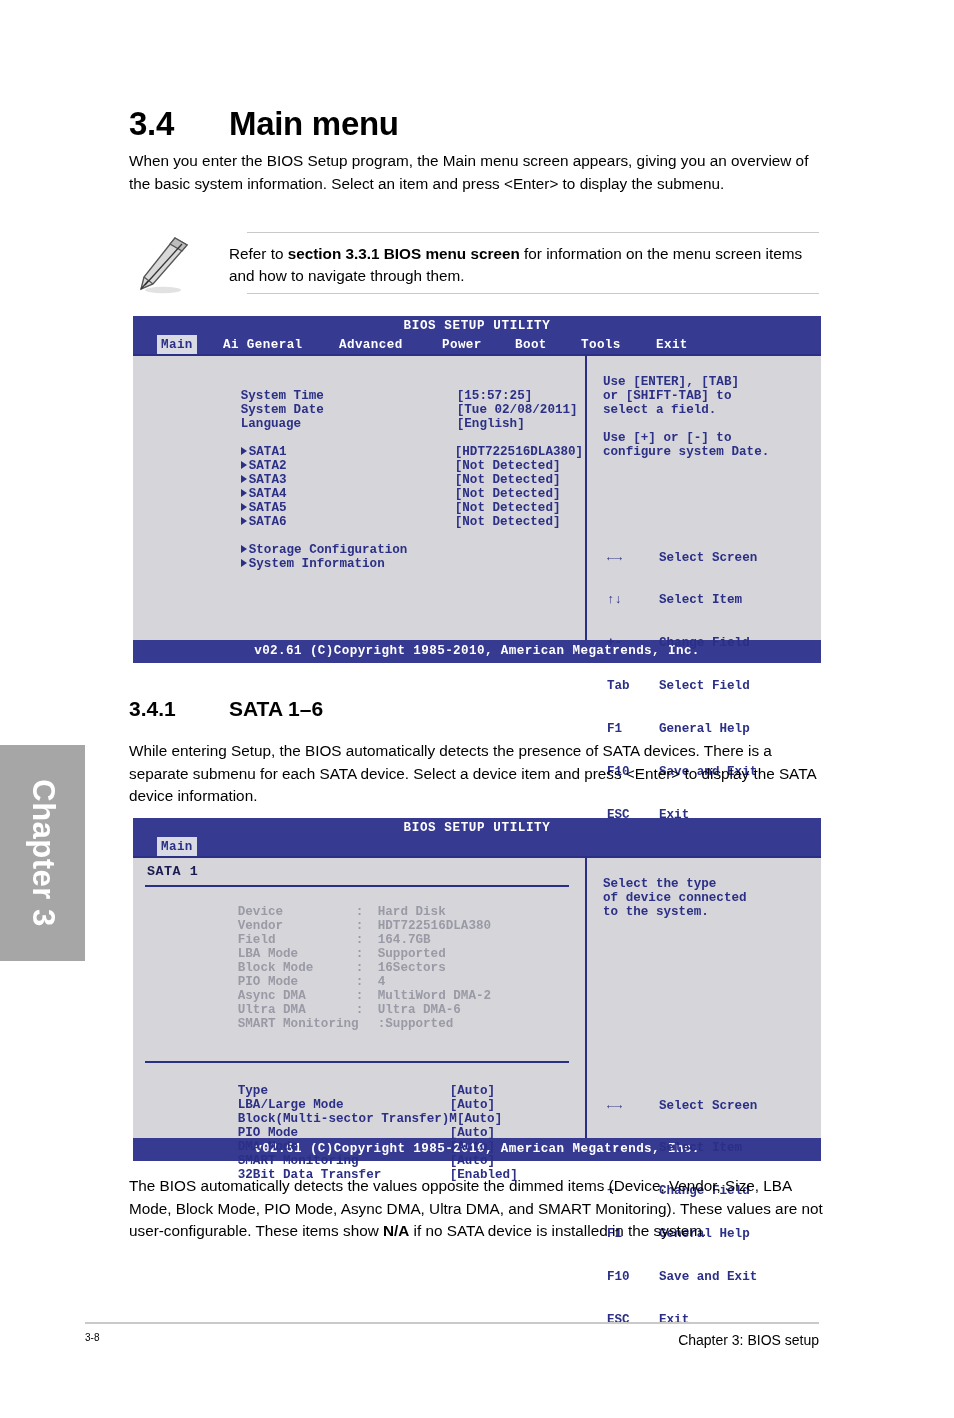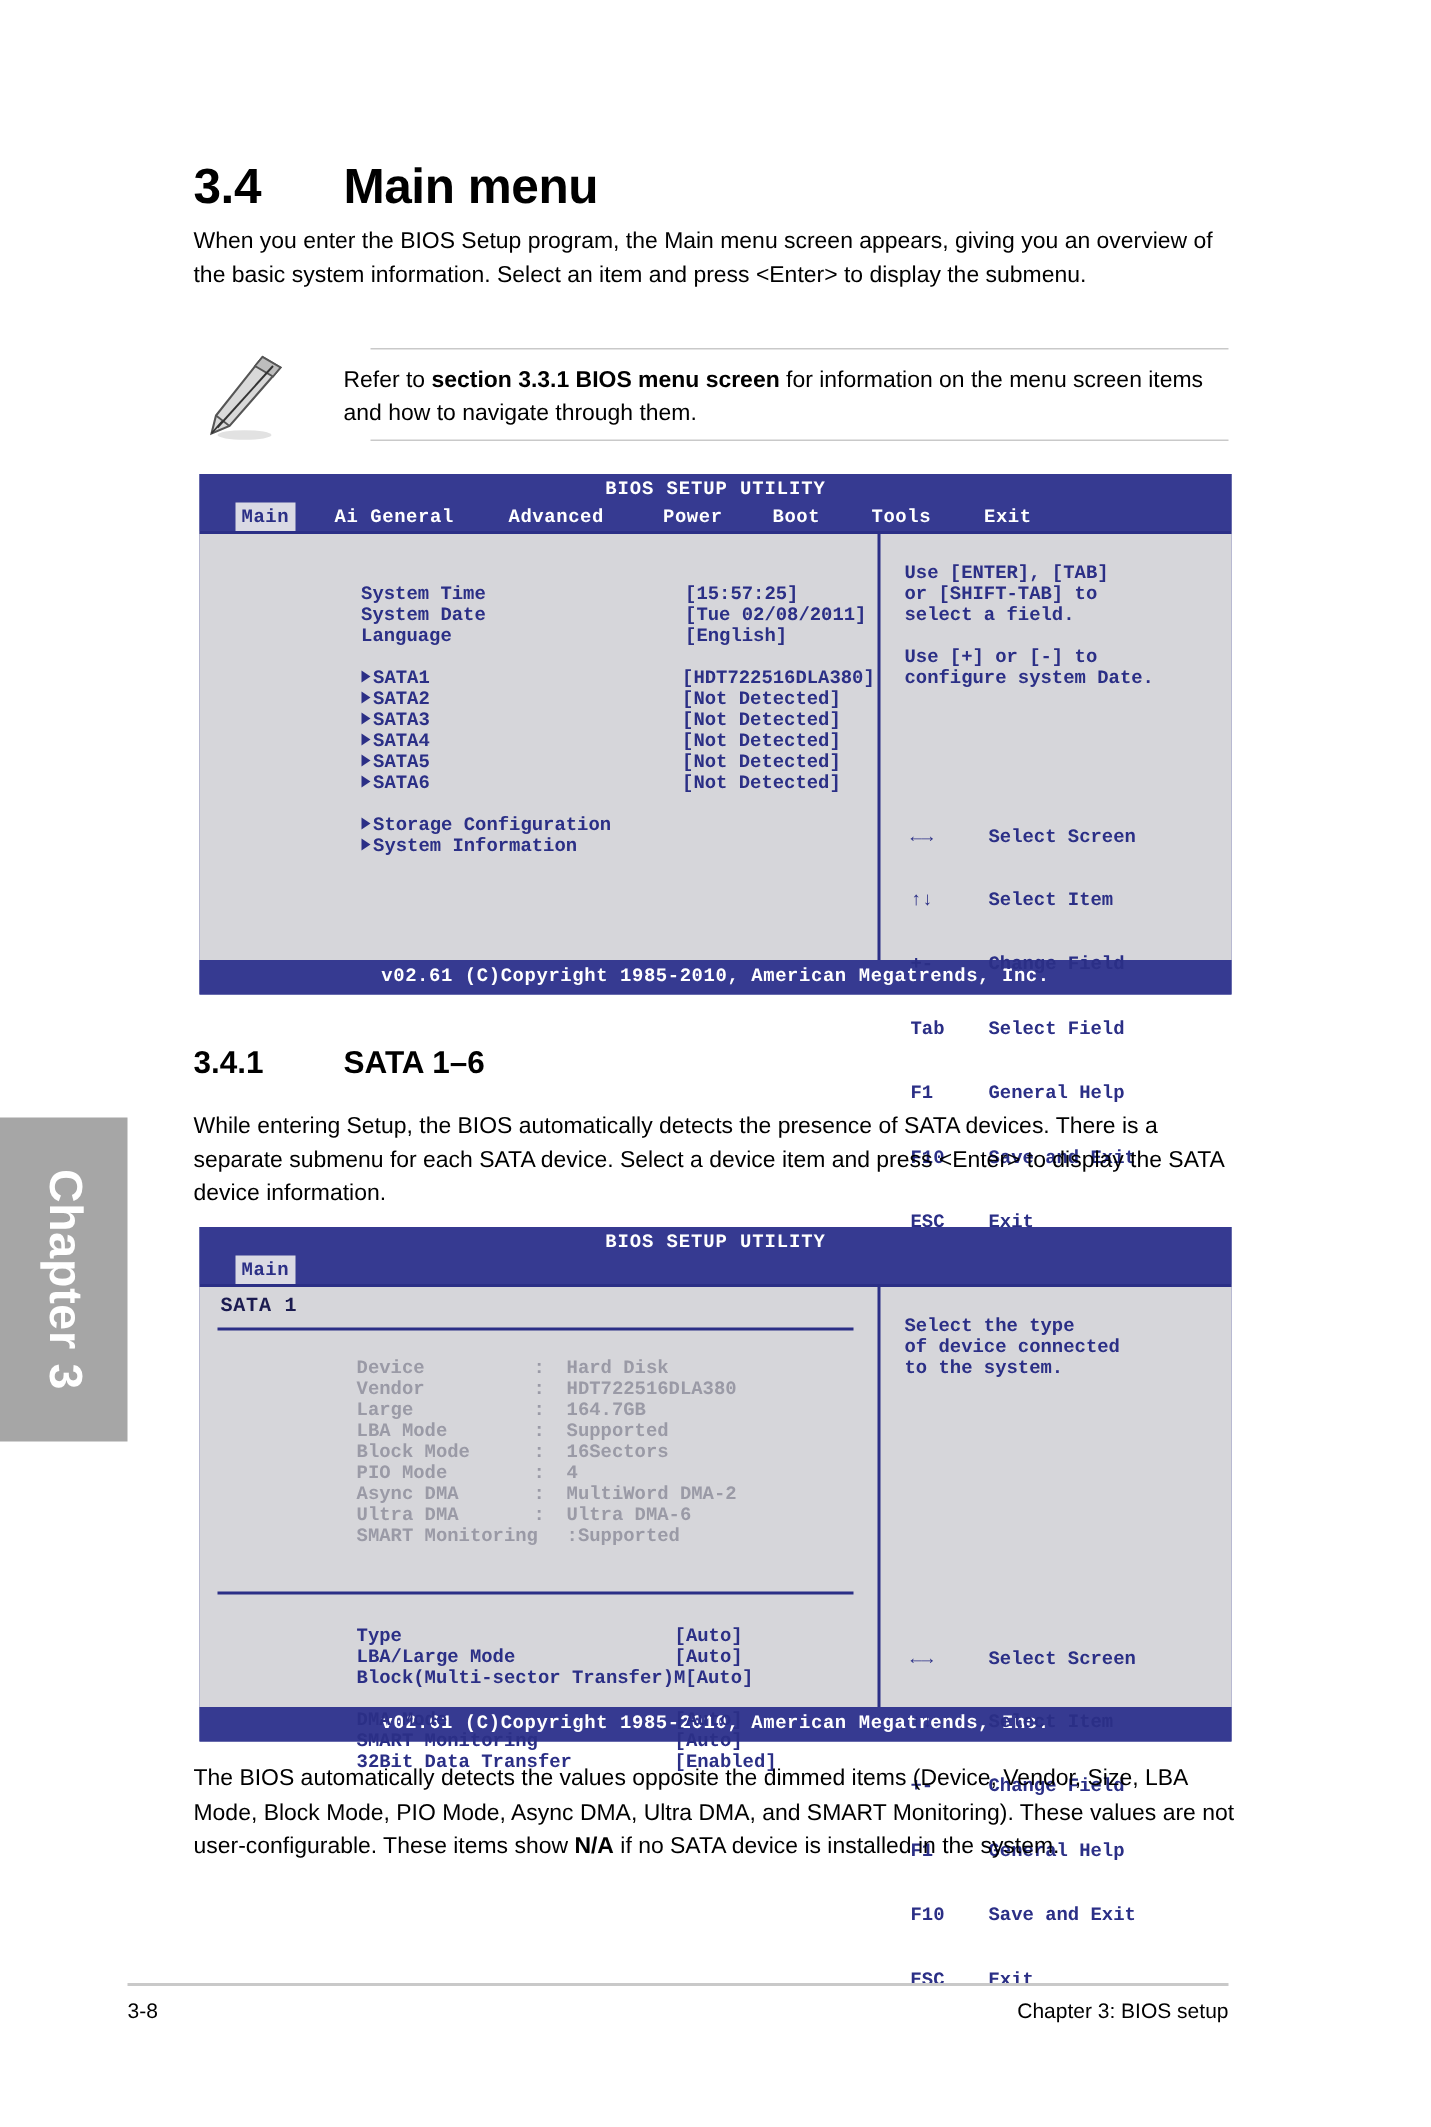--- a/index.html
+++ b/index.html
@@ -280,21 +280,21 @@
     left: 85px;
     top: 1322px;
     width: 734px;
     height: 1.5px;
     background: #c9c9c9;
   }
   .page-number {
     position: absolute;
     left: 85px;
     top: 1332px;
-    font-size: 14px;
+    font-size: 10px;
   }
   .page-footer-right {
     position: absolute;
     left: 419px;
     top: 1332px;
     width: 400px;
     text-align: right;
     font-size: 14px;
   }
 
@@ -433,21 +433,21 @@
           <div class="sata-header">SATA 1</div>
           <div class="sata-rule"></div>
 
           <div class="dim-row" style="left:14px; top:33px;">
             <span style="display:inline-block;width:118px;">Device</span><span style="display:inline-block;width:22px;">:</span><span>Hard Disk</span>
           </div>
           <div class="dim-row" style="left:14px; top:47px;">
             <span style="display:inline-block;width:118px;">Vendor</span><span style="display:inline-block;width:22px;">:</span><span>HDT722516DLA380</span>
           </div>
           <div class="dim-row" style="left:14px; top:61px;">
-            <span style="display:inline-block;width:118px;">Large</span><span style="display:inline-block;width:22px;">:</span><span>164.7GB</span>
+            <span style="display:inline-block;width:118px;">Field</span><span style="display:inline-block;width:22px;">:</span><span>164.7GB</span>
           </div>
           <div class="dim-row" style="left:14px; top:75px;">
             <span style="display:inline-block;width:118px;">LBA Mode</span><span style="display:inline-block;width:22px;">:</span><span>Supported</span>
           </div>
           <div class="dim-row" style="left:14px; top:89px;">
             <span style="display:inline-block;width:118px;">Block Mode</span><span style="display:inline-block;width:22px;">:</span><span>16Sectors</span>
           </div>
           <div class="dim-row" style="left:14px; top:103px;">
             <span style="display:inline-block;width:118px;">PIO Mode</span><span style="display:inline-block;width:22px;">:</span><span>4</span>
           </div>
@@ -464,20 +464,23 @@
           <div class="sata-rule2"></div>
 
           <div class="row" style="left:14px; top:212px;">
             <span class="lbl" style="width:212px;">Type</span><span class="val">[Auto]</span>
           </div>
           <div class="row" style="left:14px; top:226px;">
             <span class="lbl" style="width:212px;">LBA/Large Mode</span><span class="val">[Auto]</span>
           </div>
           <div class="row" style="left:14px; top:240px;">
             <span class="lbl">Block(Multi-sector Transfer)M</span><span class="val">[Auto]</span>
+          </div>
+          <div class="row" style="left:14px; top:254px;">
+            <span class="lbl" style="width:212px;">PIO Mode</span><span class="val">[Auto]</span>
           </div>
           <div class="row" style="left:14px; top:268px;">
             <span class="lbl" style="width:212px;">DMA Mode</span><span class="val">[Auto]</span>
           </div>
           <div class="row" style="left:14px; top:282px;">
             <span class="lbl" style="width:212px;">SMART Monitoring</span><span class="val">[Auto]</span>
           </div>
           <div class="row" style="left:14px; top:296px;">
             <span class="lbl" style="width:212px;">32Bit Data Transfer</span><span class="val">[Enabled]</span>
           </div>

